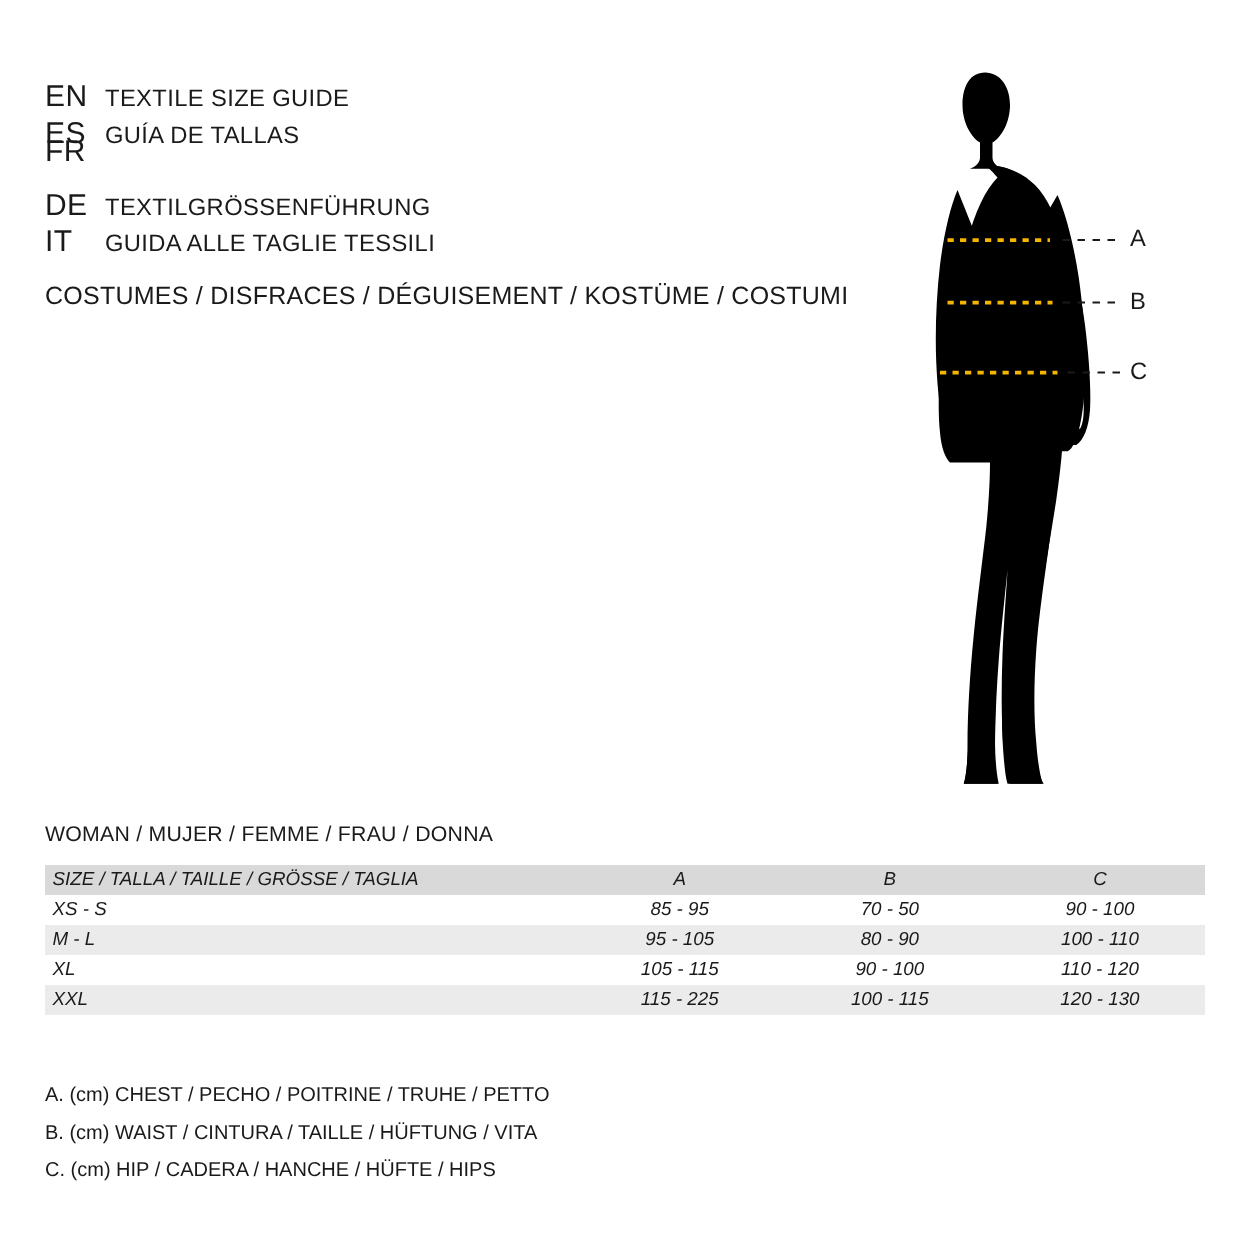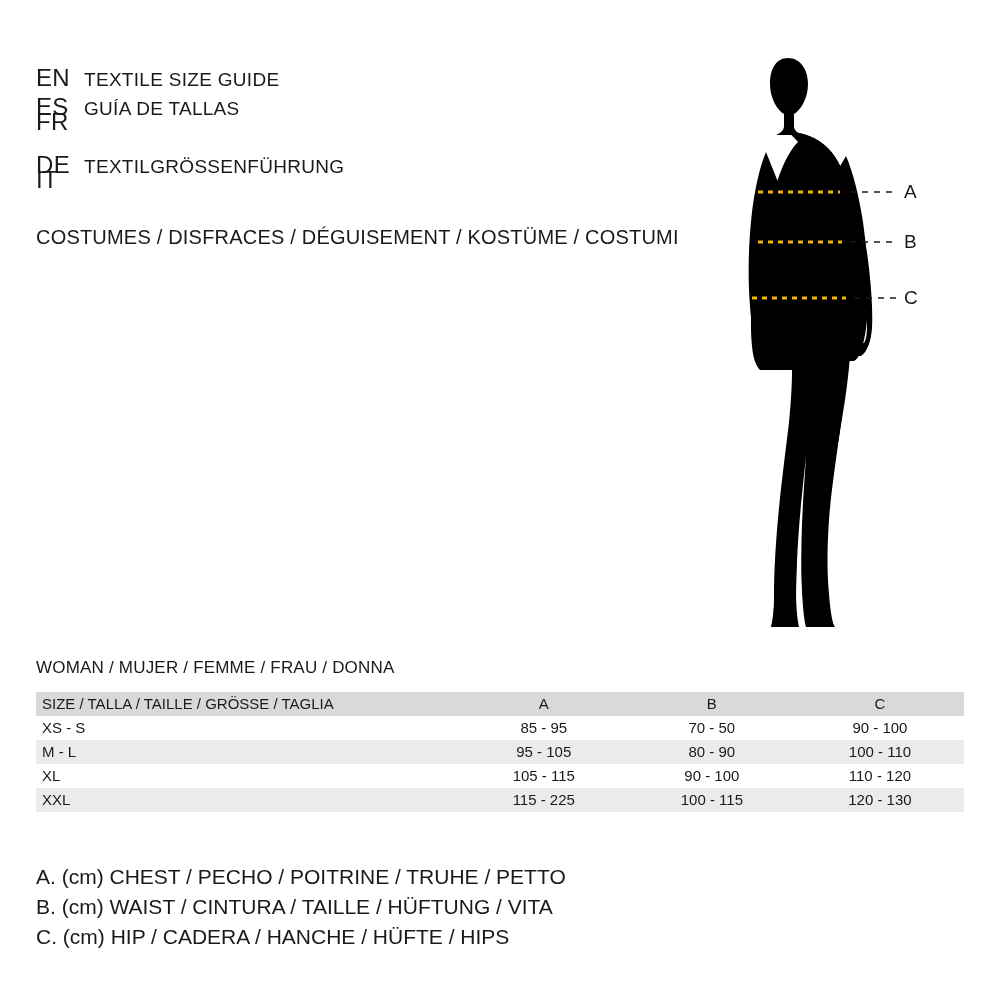--- a/index.html
+++ b/index.html
@@ -85,20 +85,21 @@
     width: 928px;
     border-collapse: collapse;
     font-size: 15px;
   }
   table.size-table th,
   table.size-table td {
     padding: 0;
     height: 24px;
     font-weight: normal;
     line-height: 24px;
+    font-style: italic;
   }
   table.size-table thead th {
     background: #d9d9d9;
     text-align: center;
     color: #1a1a1a;
   }
   table.size-table thead th.first {
     text-align: left;
     padding-left: 6px;
   }
@@ -116,21 +117,21 @@
     background: #ebebeb;
   }
   .col-label { width: 420px; }
   .col-m { width: 169px; }
 
   
   .notes {
     position: absolute;
     left: 36px;
     top: 862px;
-    font-size: 21px;
+    font-size: 16px;
     line-height: 30px;
   }
   .note-line { white-space: nowrap; }
 </style>
 </head>
 <body>
 
 <div class="lang-block">
   <div class="lang-row">
     <span class="lang-code">EN</span>
@@ -142,20 +143,21 @@
   </div>
   <div class="lang-row">
     <span class="lang-code">FR</span>
   </div>
   <div class="lang-row">
     <span class="lang-code">DE</span>
     <span class="lang-text">TEXTILGRÖSSENFÜHRUNG</span>
   </div>
   <div class="lang-row">
     <span class="lang-code">IT</span>
+    <span class="lang-text">GUIDA ALLE TAGLIE TESSILI</span>
   </div>
 </div>
 
 <div class="costumes-line">COSTUMES / DISFRACES / DÉGUISEMENT / KOSTÜME / COSTUMI</div>
 
 <div class="figure-wrap">
   <svg class="figure-svg" width="260" height="590" viewBox="0 0 260 590">
 
     <path fill="#000000" d="M88,18 C100,18 108,29 108,44 C108,58 101,70 94,74 L94,86 C94,90 97,93 102,95 L88,95 L76,95 C81,93 84,90 84,86 L84,74 C77,70 70,58 70,44 C70,29 76,18 88,18 Z"></path>
 

